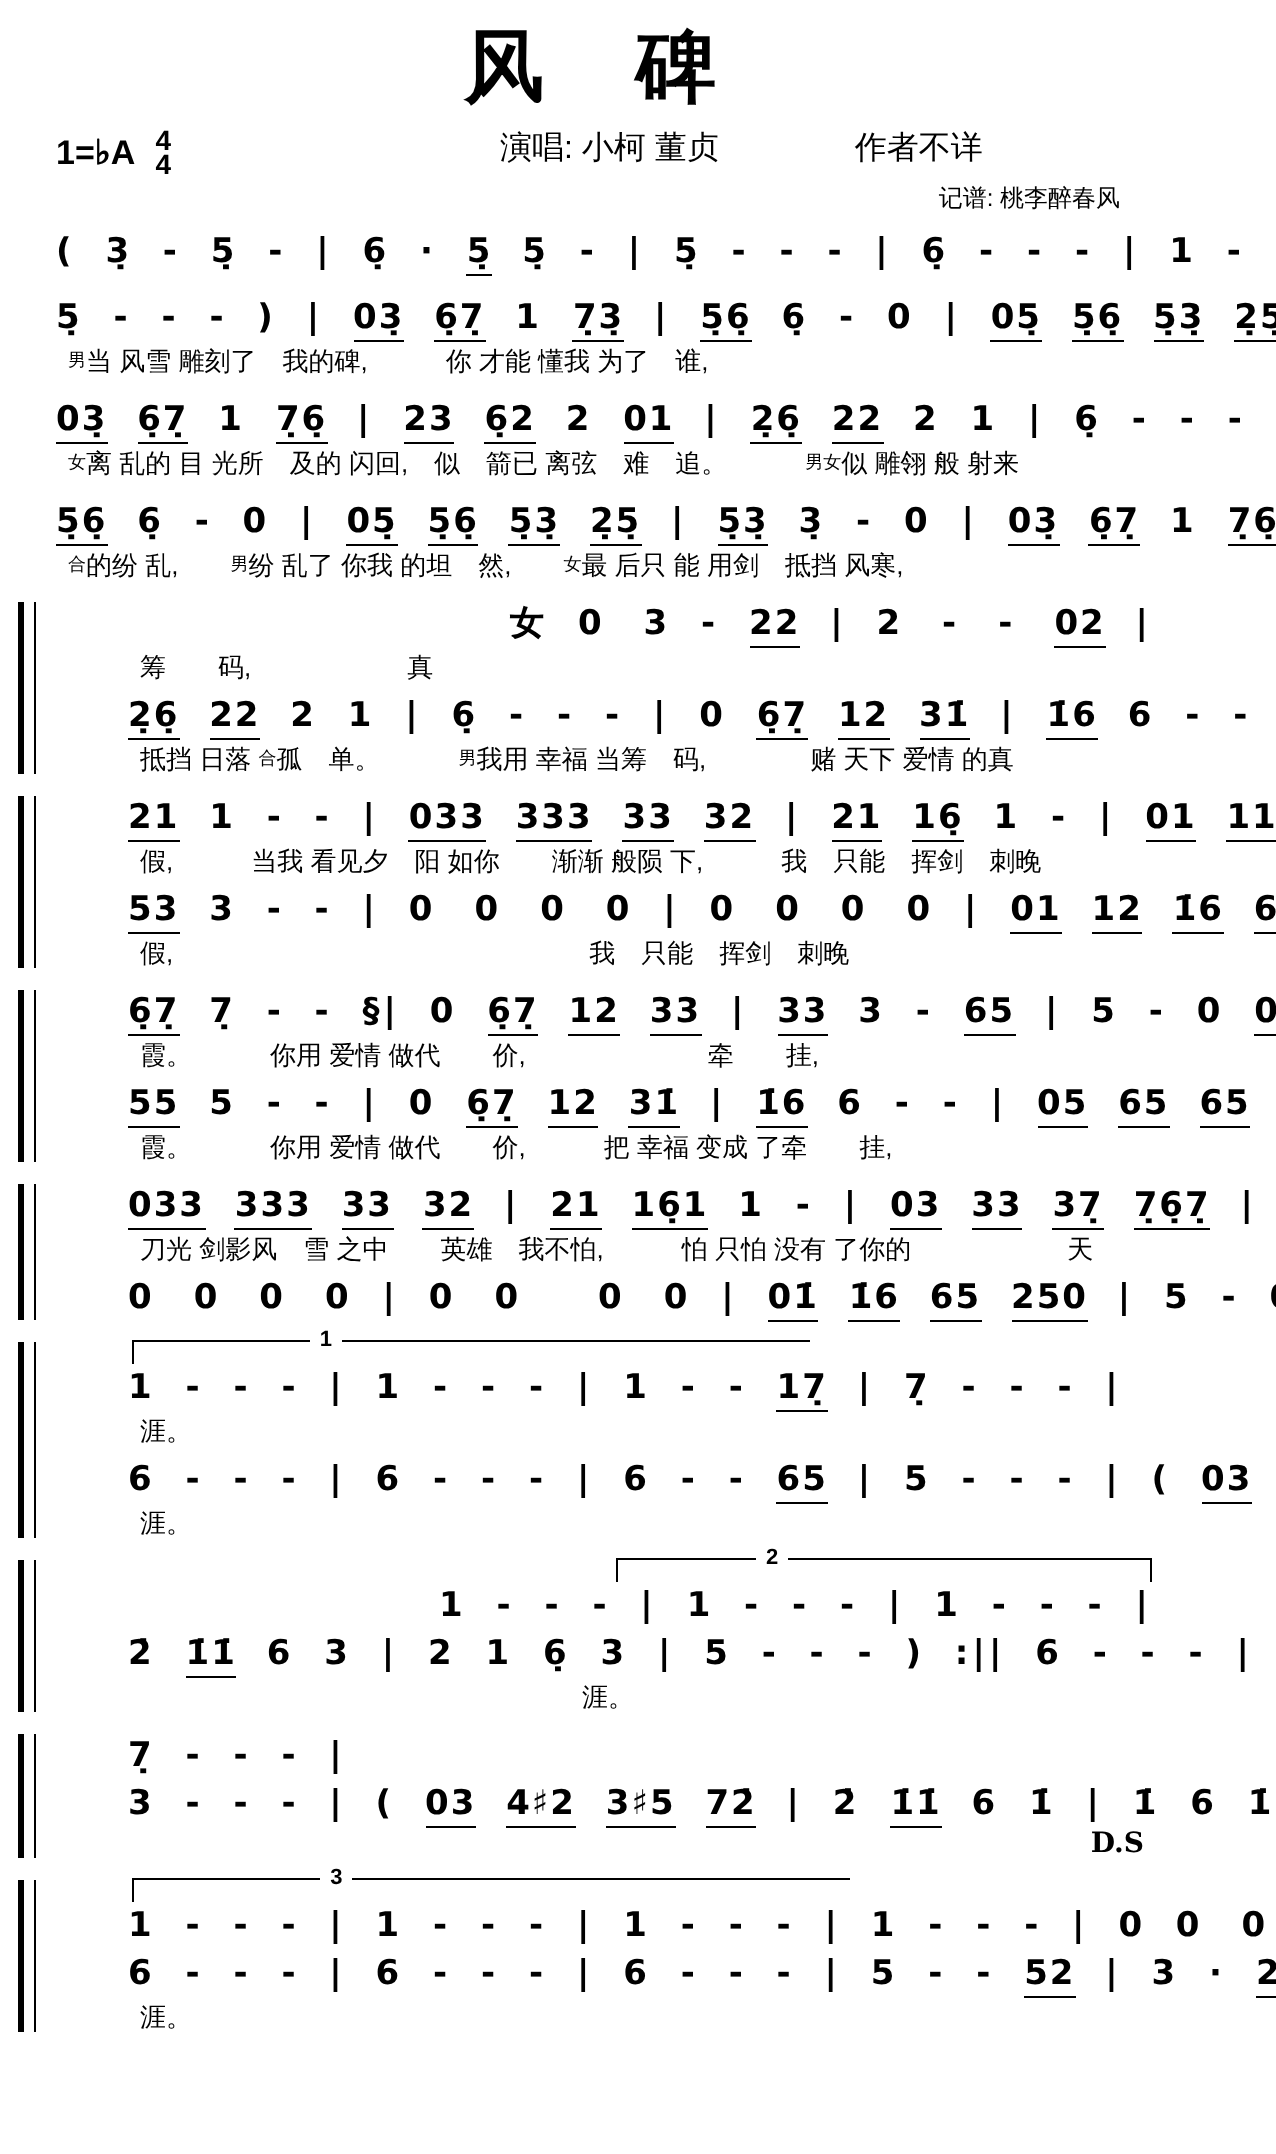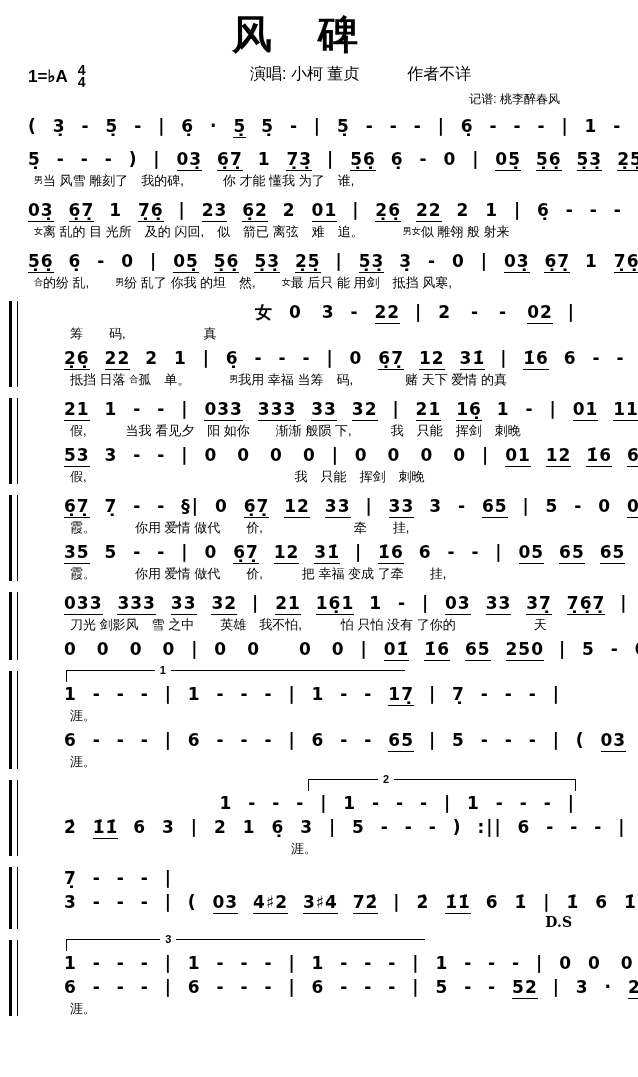--- a/index.html
+++ b/index.html
@@ -15,21 +15,21 @@
     margin:0;text-align:center;
     font-family:"DejaVu Serif", serif;
     font-size:40px;font-weight:bold;line-height:52px;
   }
   .title span{letter-spacing:46px;margin-right:-46px;}
   .meta-row{display:flex;align-items:flex-start;margin:4px 28px 0 28px;}
   .keysig{width:160px;font-size:17px;font-weight:bold;display:flex;align-items:center;gap:10px;}
   .ts{display:inline-flex;flex-direction:column;font-weight:bold;}
   .ts i{font-style:normal;font-size:14px;line-height:12px;text-align:center;}
   .performers{font-size:16px;margin-left:62px;white-space:nowrap;}
-  .author{font-size:16px;margin-left:48px;white-space:nowrap;}
+  .author{font-size:16px;margin-left:68px;white-space:nowrap;}
   .transcriber{text-align:right;margin:3px 30px 6px 0;font-size:12px;}
 
   
   .music{margin-top:4px;}
   .system{position:relative;margin-bottom:9px;}
   .system.bracketed .sys-inner{padding-left:30px;margin-left:34px;}
   .sys-inner{padding-left:28px;padding-right:14px;}
   .brace{
     position:absolute;left:9px;top:1px;bottom:1px;width:5px;
     border-left:3px solid #000;border-right:1px solid #000;
@@ -121,21 +121,21 @@
           <div class="lyric-line">假,　　　当我 看见夕　阳 如你　　渐渐 般陨 下,　　　我　只能　挥剑　刺晚</div>
           <div class="note-line"><span class="u">53</span> 3 - - | 0　0　0　0 | 0　0　0　0 | <span class="u">01</span> <span class="u">12</span> <span class="u">1̇6</span> <span class="u">63</span> |</div>
           <div class="lyric-line">假,　　　　　　　　　　　　　　　　我　只能　挥剑　刺晚</div>
         </div>
       </div>
       <div class="system bracketed">
         <div class="brace"></div>
         <div class="sys-inner">
           <div class="note-line"><span class="u">6̣7̣</span> 7̣ - - §| 0 <span class="u">6̣7̣</span> <span class="u">12</span> <span class="u">33</span> | <span class="u">33</span> 3 - <span class="u">65</span> | 5 - 0 <span class="u">02</span> |  1 - - |</div>
           <div class="lyric-line">霞。　　　你用 爱情 做代　　价,　　　　　　　牵　　挂,</div>
-          <div class="note-line"><span class="u">35</span> 5 - - | 0 <span class="u">6̣7̣</span> <span class="u">12</span> <span class="u">31̇</span> | <span class="u">1̇6</span> 6 - - | <span class="u">05</span> <span class="u">65</span> <span class="u">65</span> <span class="u">25</span> |  3 - - |</div>
+          <div class="note-line"><span class="u">55</span> 5 - - | 0 <span class="u">6̣7̣</span> <span class="u">12</span> <span class="u">31̇</span> | <span class="u">1̇6</span> 6 - - | <span class="u">05</span> <span class="u">65</span> <span class="u">65</span> <span class="u">25</span> |  3 - - |</div>
           <div class="lyric-line">霞。　　　你用 爱情 做代　　价,　　　把 幸福 变成 了牵　　挂,</div>
         </div>
       </div>
       <div class="system bracketed">
         <div class="brace"></div>
         <div class="sys-inner">
           <div class="note-line"><span class="u">033</span> <span class="u">333</span> <span class="u">33</span> <span class="u">32</span> | <span class="u">21</span> <span class="u">16̣1</span> 1 - | <span class="u">03</span> <span class="u">33</span> <span class="u">37̣</span> <span class="u">7̣6̣7̣</span> | 7̣ - 0 7̣ |</div>
           <div class="lyric-line">刀光 剑影风　雪 之中　　英雄　我不怕,　　　怕 只怕 没有 了你的　　　　　　天</div>
           <div class="note-line">0　0　0　0 | 0　0　　0　0 | <span class="u">01̇</span> <span class="u">1̇6</span> <span class="u">65</span> <span class="u">250</span> | 5 - 0 5 |</div>
         </div>
@@ -160,21 +160,21 @@
           </div>
           <div class="note-line right">1 - - - | 1 - - - | 1 - - - |</div>
           <div class="note-line">2̇ <span class="u">1̇1̇</span> 6 3 | 2 1 6̣ 3 | 5 - - - ) :|| 6 - - - | 6 - - - | 5 - - - |</div>
           <div class="lyric-line">　　　　　　　　　　　　　　　　　涯。</div>
         </div>
       </div>
       <div class="system bracketed">
         <div class="brace"></div>
         <div class="sys-inner">
           <div class="note-line">7̣ - - - |</div>
-          <div class="note-line">3 - - - | ( <span class="u">03</span> <span class="u">4♯2</span> <span class="u">3♯4</span> <span class="u">72̇</span> | 2̇ <span class="u">1̇1̇</span> 6 1̇ | 1̇ 6 1̇ 2̇ | 2̇ - - - ) ‖</div>
+          <div class="note-line">3 - - - | ( <span class="u">03</span> <span class="u">4♯2</span> <span class="u">3♯5</span> <span class="u">72̇</span> | 2̇ <span class="u">1̇1̇</span> 6 1̇ | 1̇ 6 1̇ 2̇ | 2̇ - - - ) ‖</div>
           <div class="annotation">D.S</div>
         </div>
       </div>
       <div class="system bracketed">
         <div class="brace"></div>
         <div class="sys-inner">
           <div class="ending" style="width: 70%;">
             <span class="num">3</span>
           </div>
           <div class="note-line">1 - - - | 1 - - - | 1 - - - | 1 - - - | 0 0　0 0 ‖</div>

